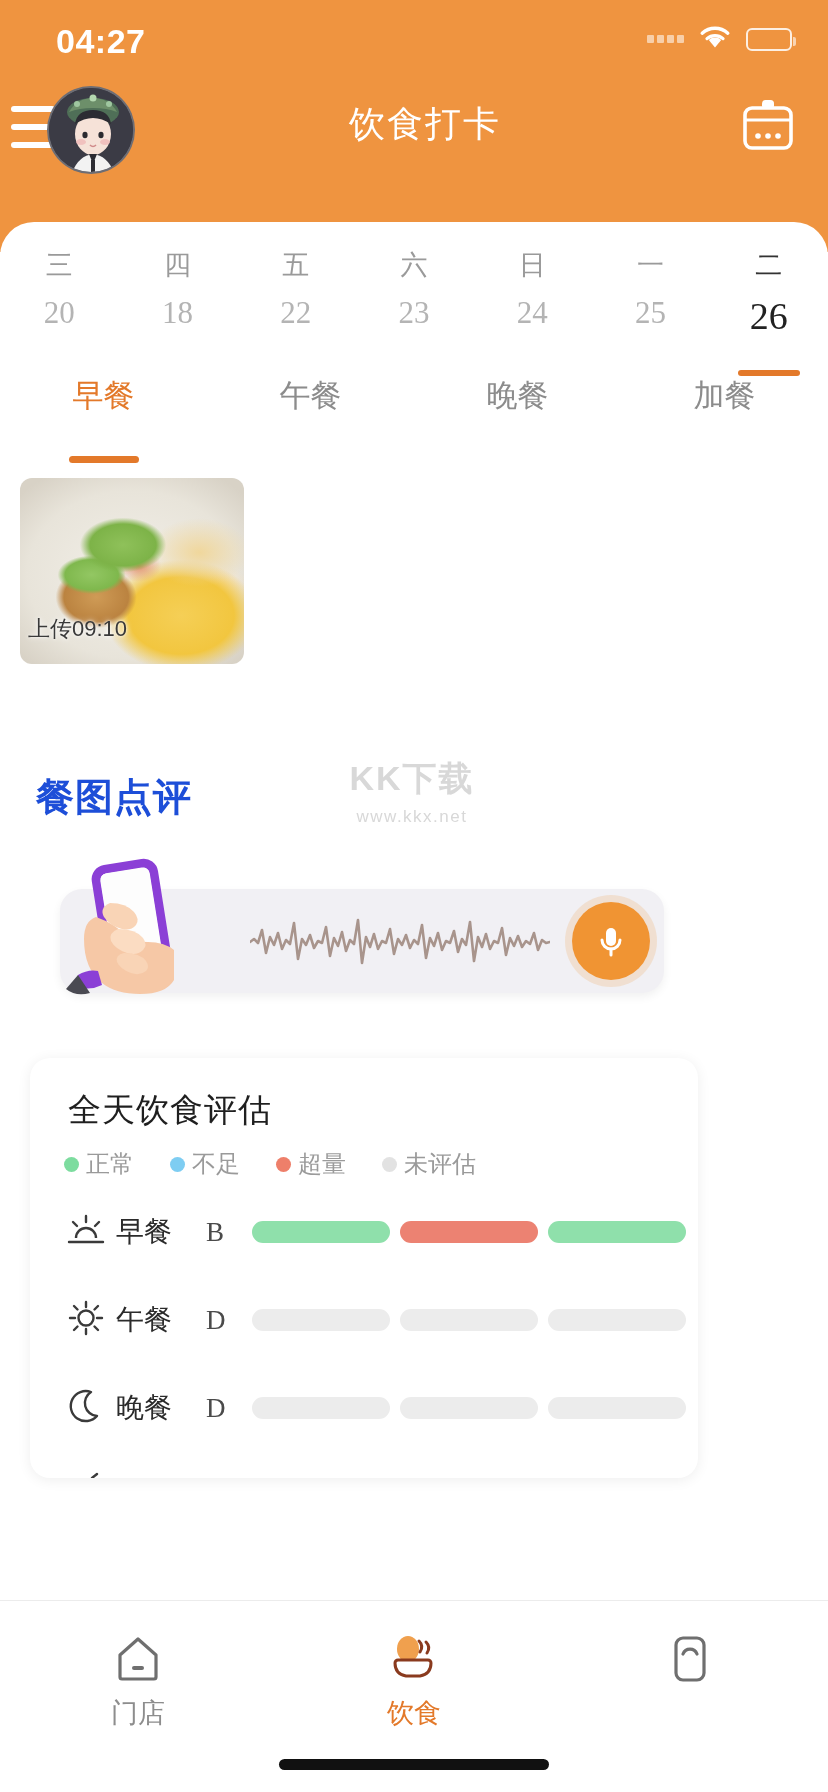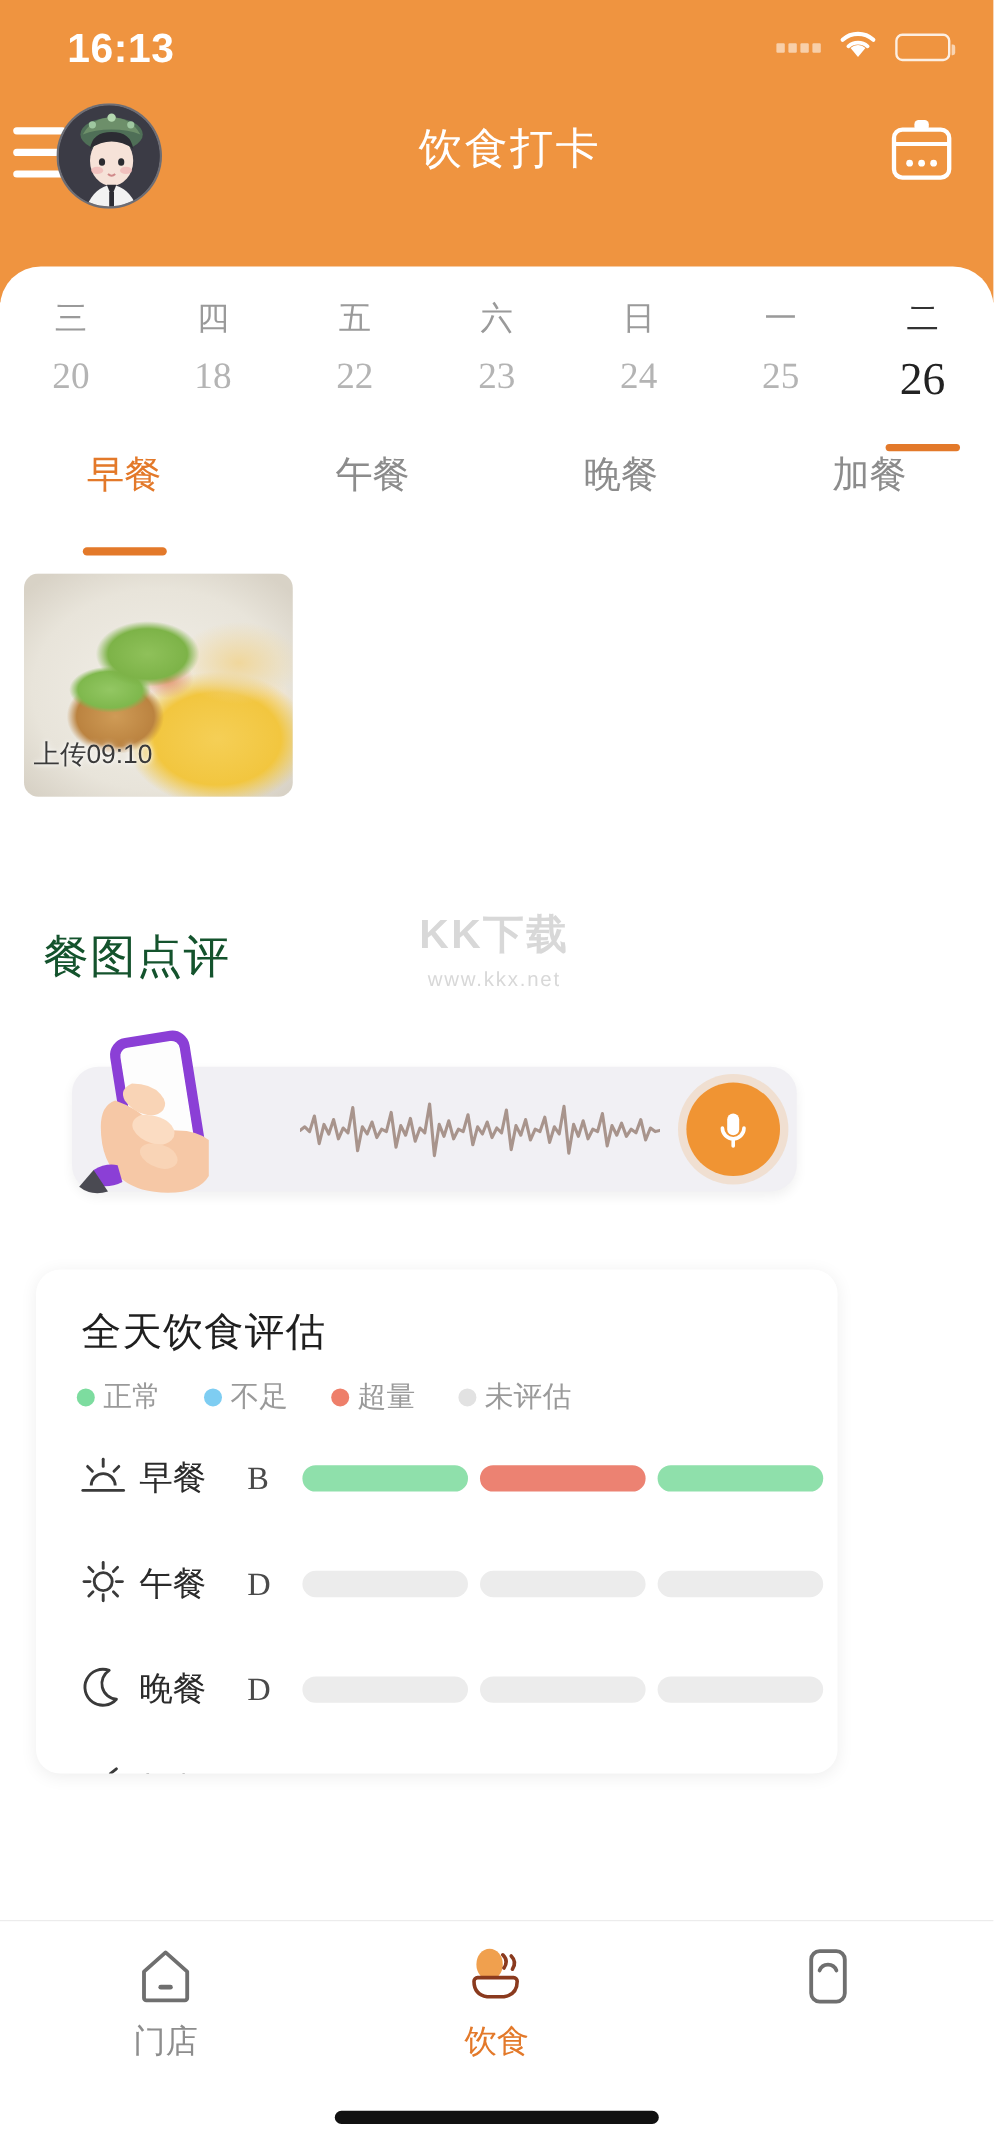--- a/index.html
+++ b/index.html
@@ -123,21 +123,21 @@
   }
   .photo .stamp {
     position:absolute; left:8px; bottom:20px;
     font-size:22px; color:#3a3a3a;
     text-shadow:0 0 6px rgba(255,255,255,0.95), 0 0 3px rgba(255,255,255,0.9);
   }
 
   
   .sec-title {
     position:absolute; left:36px; top:772px;
-    font-size:38px; color:#14532d; font-weight:400; letter-spacing:1px;
+    font-size:38px; color:#1d4ed8; font-weight:700; letter-spacing:1px;
   }
 
   
   .watermark {
     position:absolute; left:292px; top:756px; width:240px; text-align:center;
     pointer-events:none;
   }
   .watermark .wm-main {
     font-size:34px; font-weight:700; color:#d8d8d8; letter-spacing:2px;
   }
@@ -190,38 +190,38 @@
   .mealrow .ic { width:46px; height:40px; flex:0 0 46px; }
   .mealrow .nm { font-size:28px; color:#2b2b2b; width:90px; margin-left:4px; }
   .mealrow .gr { font-size:27px; color:#4a4a4a; width:46px; font-family:"Liberation Serif",serif; }
   .mealrow .bars { display:flex; gap:10px; flex:1; }
   .mealrow .bars .b { height:22px; border-radius:11px; }
 
   
   .bottomnav {
     position:absolute; left:0; bottom:0; width:828px; height:192px;
     background:#ffffff; border-top:1px solid #ececec;
-    display:flex; align-items:flex-start; padding-top:16px;
+    display:flex; align-items:flex-start; padding-top:28px;
   }
   .navitem { flex:1; text-align:center; }
   .navitem .nicon { height:60px; display:flex; align-items:center; justify-content:center; }
   .navitem .nlabel { font-size:27px; color:#8d8d8d; margin-top:6px; }
   .navitem.active .nlabel { color:#e3792a; }
   .homebar {
     position:absolute; left:50%; transform:translateX(-50%); bottom:22px;
     width:270px; height:11px; background:#111; border-radius:6px;
   }
 </style>
 </head>
 <body>
 
 <div class="header">
 
   <div class="statusbar">
-    <div class="status-time">16:13</div>
+    <div class="status-time">04:27</div>
     <div class="status-right">
       <span class="sig-dots">
         <i></i>
           <i></i>
           <i></i>
           <i></i>
       </span>
       <span>
         <svg width="34" height="26" viewBox="0 0 34 26">
           <path d="M17 23.5 l6.2-7.6a9.4 9.4 0 0 0-12.4 0z" fill="#fff"></path>

